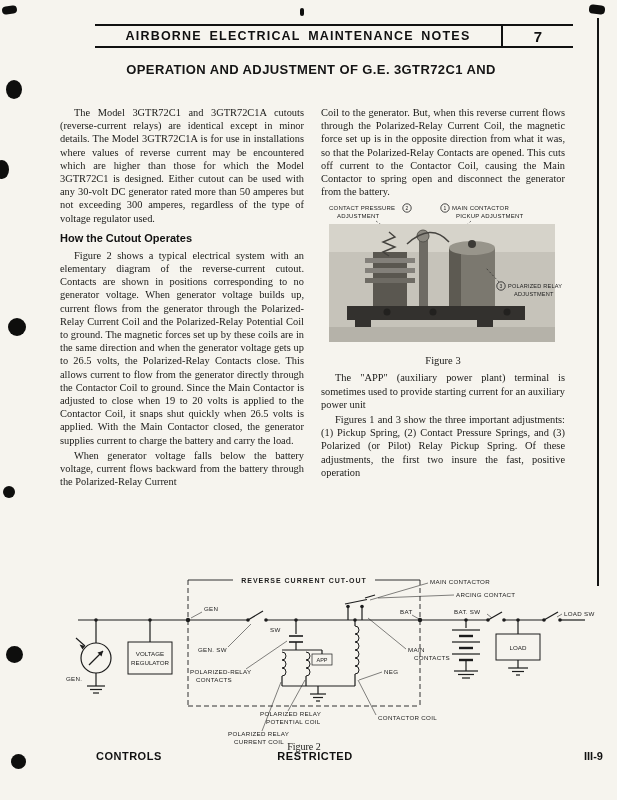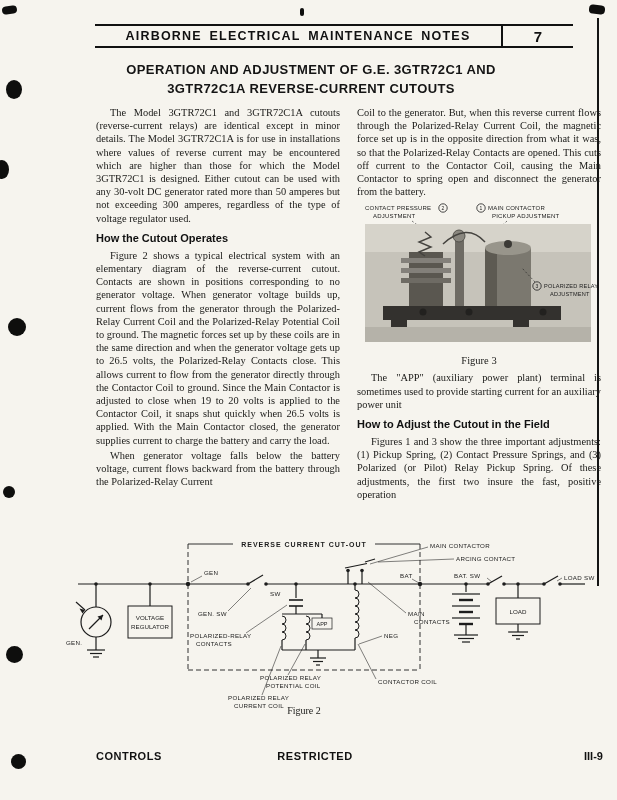--- a/index.html
+++ b/index.html
@@ -28,38 +28,38 @@
   .header-divider { width:2px; background:#111; }
   .header-num { width:70px; text-align:center; font-weight:bold; font-size:15px; line-height:21px; color:#111; }
 
   
   .article-title { position:absolute; left:58px; top:60px; width:506px; text-align:center;
             font-weight:bold; font-size:13px; letter-spacing:0.4px; color:#141414; }
   .article-title span { display:block; line-height:19px; 
             text-decoration-thickness:1.5px; text-underline-offset:3px; }
 
   
-  .columns { position:absolute; left:60px; top:106px; width:506px; display:flex; gap:17px;margin-left:36px; }
+  .columns { position:absolute; left:60px; top:106px; width:506px; display:flex; gap:17px; }
   .col { width:244px; color:#1a1a18; }
   .col p { font-family:"Liberation Serif", serif; font-size:10.4px; line-height:13.2px;
            text-align:justify; margin-bottom:2px; }
   .col p.indent { text-indent:14px; }
   .col h3 { font-family:Liberation Sans, sans-serif; font-weight:bold; font-size:11px;
            margin:7px 0 5px; color:#111; }
 
   
   .fig1 { margin:4px 0 5px; }
   .fig1 svg { display:block; }
   .fig1 figcaption { text-align:center; font-family:"Liberation Serif", serif;
            font-size:10.5px; margin-top:3px; color:#1a1a18; }
   .fig1-label { font:6px "Liberation Sans", sans-serif; fill:#1c1c1c; letter-spacing:0.2px; }
   .fig1-num { font:5px "Liberation Sans", sans-serif; fill:#1c1c1c; text-anchor:middle; }
 
   
-  .figure2 { position:absolute; left:48px; top:532px; width:557px; height:195px; }
+  .figure2 { position:absolute; left:48px; top:568px; width:557px; height:195px; }
   .fig2-label { font:6.2px "Liberation Sans", sans-serif; fill:#1c1c1c; letter-spacing:0.3px; }
   .fig2-title { font:bold 7px "Liberation Sans", sans-serif; fill:#1c1c1c; letter-spacing:1px; text-anchor:middle; }
   .fig2-caption { font:10px "Liberation Serif", serif; fill:#1a1a18; text-anchor:middle; }
   .fig2-box { font:6.2px "Liberation Sans", sans-serif; fill:#1c1c1c; text-anchor:middle; }
 
   
   .footer-left { position:absolute; left:96px; top:750px; font-weight:bold; font-size:11px; letter-spacing:0.5px; color:#111; }
   .footer-center { position:absolute; left:8px; top:750px; width:614px; text-align:center;
            font-weight:bold; font-size:11px; letter-spacing:0.5px; color:#111; }
   .footer-right { position:absolute; left:536px; top:750px; font-weight:bold; font-size:11px; color:#111;margin-left:48px; }
@@ -81,21 +81,20 @@
   <div class="edge-line"></div>
 
   <div class="header">
     <div class="header-title">AIRBORNE ELECTRICAL MAINTENANCE NOTES</div>
     <div class="header-divider"></div>
     <div class="header-num">7</div>
   </div>
 
   <div class="article-title">
     <span>OPERATION AND ADJUSTMENT OF G.E. 3GTR72C1 AND</span>
-    <span>3GTR72C1A REVERSE-CURRENT CUTOUTS</span>
   </div>
 
   <div class="columns">
     <div class="col">
       <p class="indent">The Model 3GTR72C1 and 3GTR72C1A cutouts (reverse-current relays) are identical except in minor details. The Model 3GTR72C1A is for use in installations where values of reverse current may be encountered which are higher than those for which the Model 3GTR72C1 is designed. Either cutout can be used with any 30-volt DC generator rated more than 50 amperes but not exceeding 300 amperes, regardless of the type of voltage regulator used.</p>
       <h3>How the Cutout Operates</h3>
       <p class="indent">Figure 2 shows a typical electrical system with an elementary diagram of the reverse-current cutout. Contacts are shown in positions corresponding to no generator voltage. When generator voltage builds up, current flows from the generator through the Polarized-Relay Current Coil and the Polarized-Relay Potential Coil to ground. The magnetic forces set up by these coils are in the same direction and when the generator voltage gets up to 26.5 volts, the Polarized-Relay Contacts close. This allows current to flow from the generator directly through the Contactor Coil to ground. Since the Main Contactor is adjusted to close when 19 to 20 volts is applied to the Contactor Coil, it snaps shut quickly when 26.5 volts is applied. With the Main Contactor closed, the generator supplies current to charge the battery and carry the load.</p>
       <p class="indent">When generator voltage falls below the battery voltage, current flows backward from the battery through the Polarized-Relay Current</p>
     </div>
 
@@ -145,21 +144,20 @@
           <circle cx="180" cy="84" r="4.2" fill="#c6c3ba" stroke="#1c1c1c" stroke-width="0.8"></circle>
           <text class="fig1-num" x="180" y="86.2">3</text>
           <text class="fig1-label" x="187" y="86" style="font-size:5.6px">POLARIZED RELAY</text>
           <text class="fig1-label" x="193" y="94" style="font-size:5.6px">ADJUSTMENT</text>
           <line x1="178" y1="80" x2="165" y2="66" stroke="#1c1c1c" stroke-width="0.6" stroke-dasharray="2 2"></line>
         </svg>
         <figcaption>Figure 3</figcaption>
       </figure>
 
       <p class="indent">The "APP" (auxiliary power plant) terminal is sometimes used to provide starting current for an auxiliary power unit</p>
-      <h3>How to Adjust the Cutout in the Field</h3>
       <p class="indent">Figures 1 and 3 show the three important adjustments: (1) Pickup Spring, (2) Contact Pressure Springs, and (3) Polarized (or Pilot) Relay Pickup Spring. Of these adjustments, the first two insure the fast, positive operation</p>
     </div>
   </div>
 
   <div class="figure2">
     <svg width="557" height="195" viewBox="0 0 557 195">
       <g stroke="#1c1c1c" fill="none" stroke-width="1.2">
 
         <line x1="30" y1="52" x2="200" y2="52"></line>
         <line x1="218" y1="52" x2="440" y2="52"></line>

